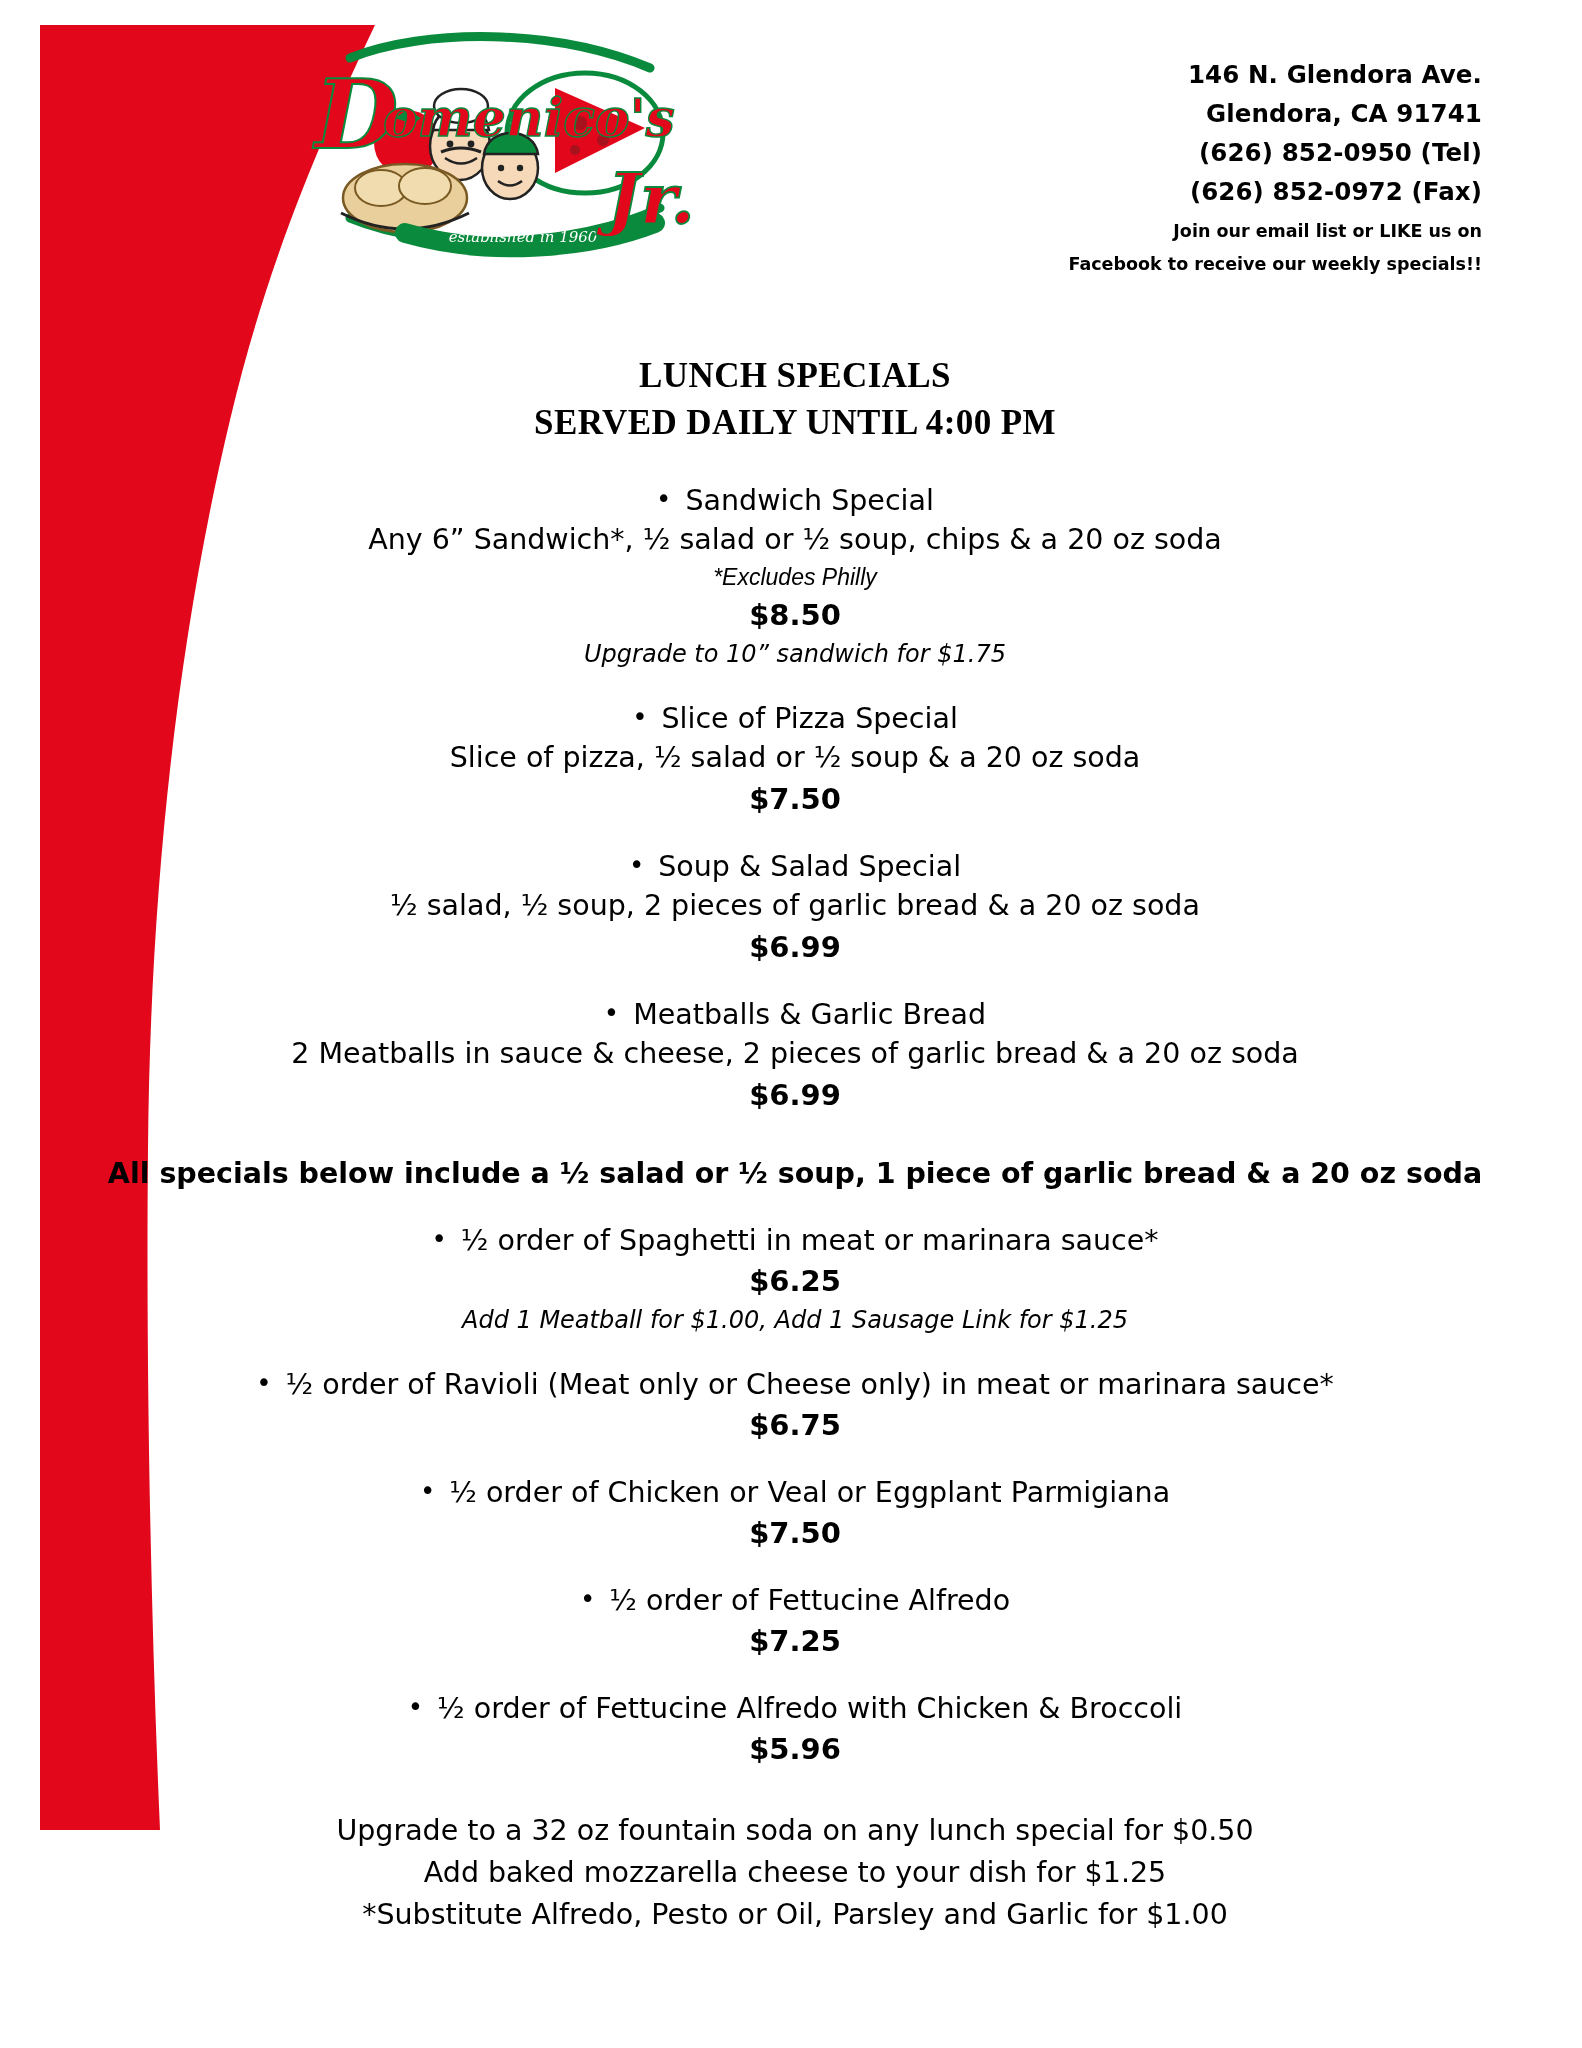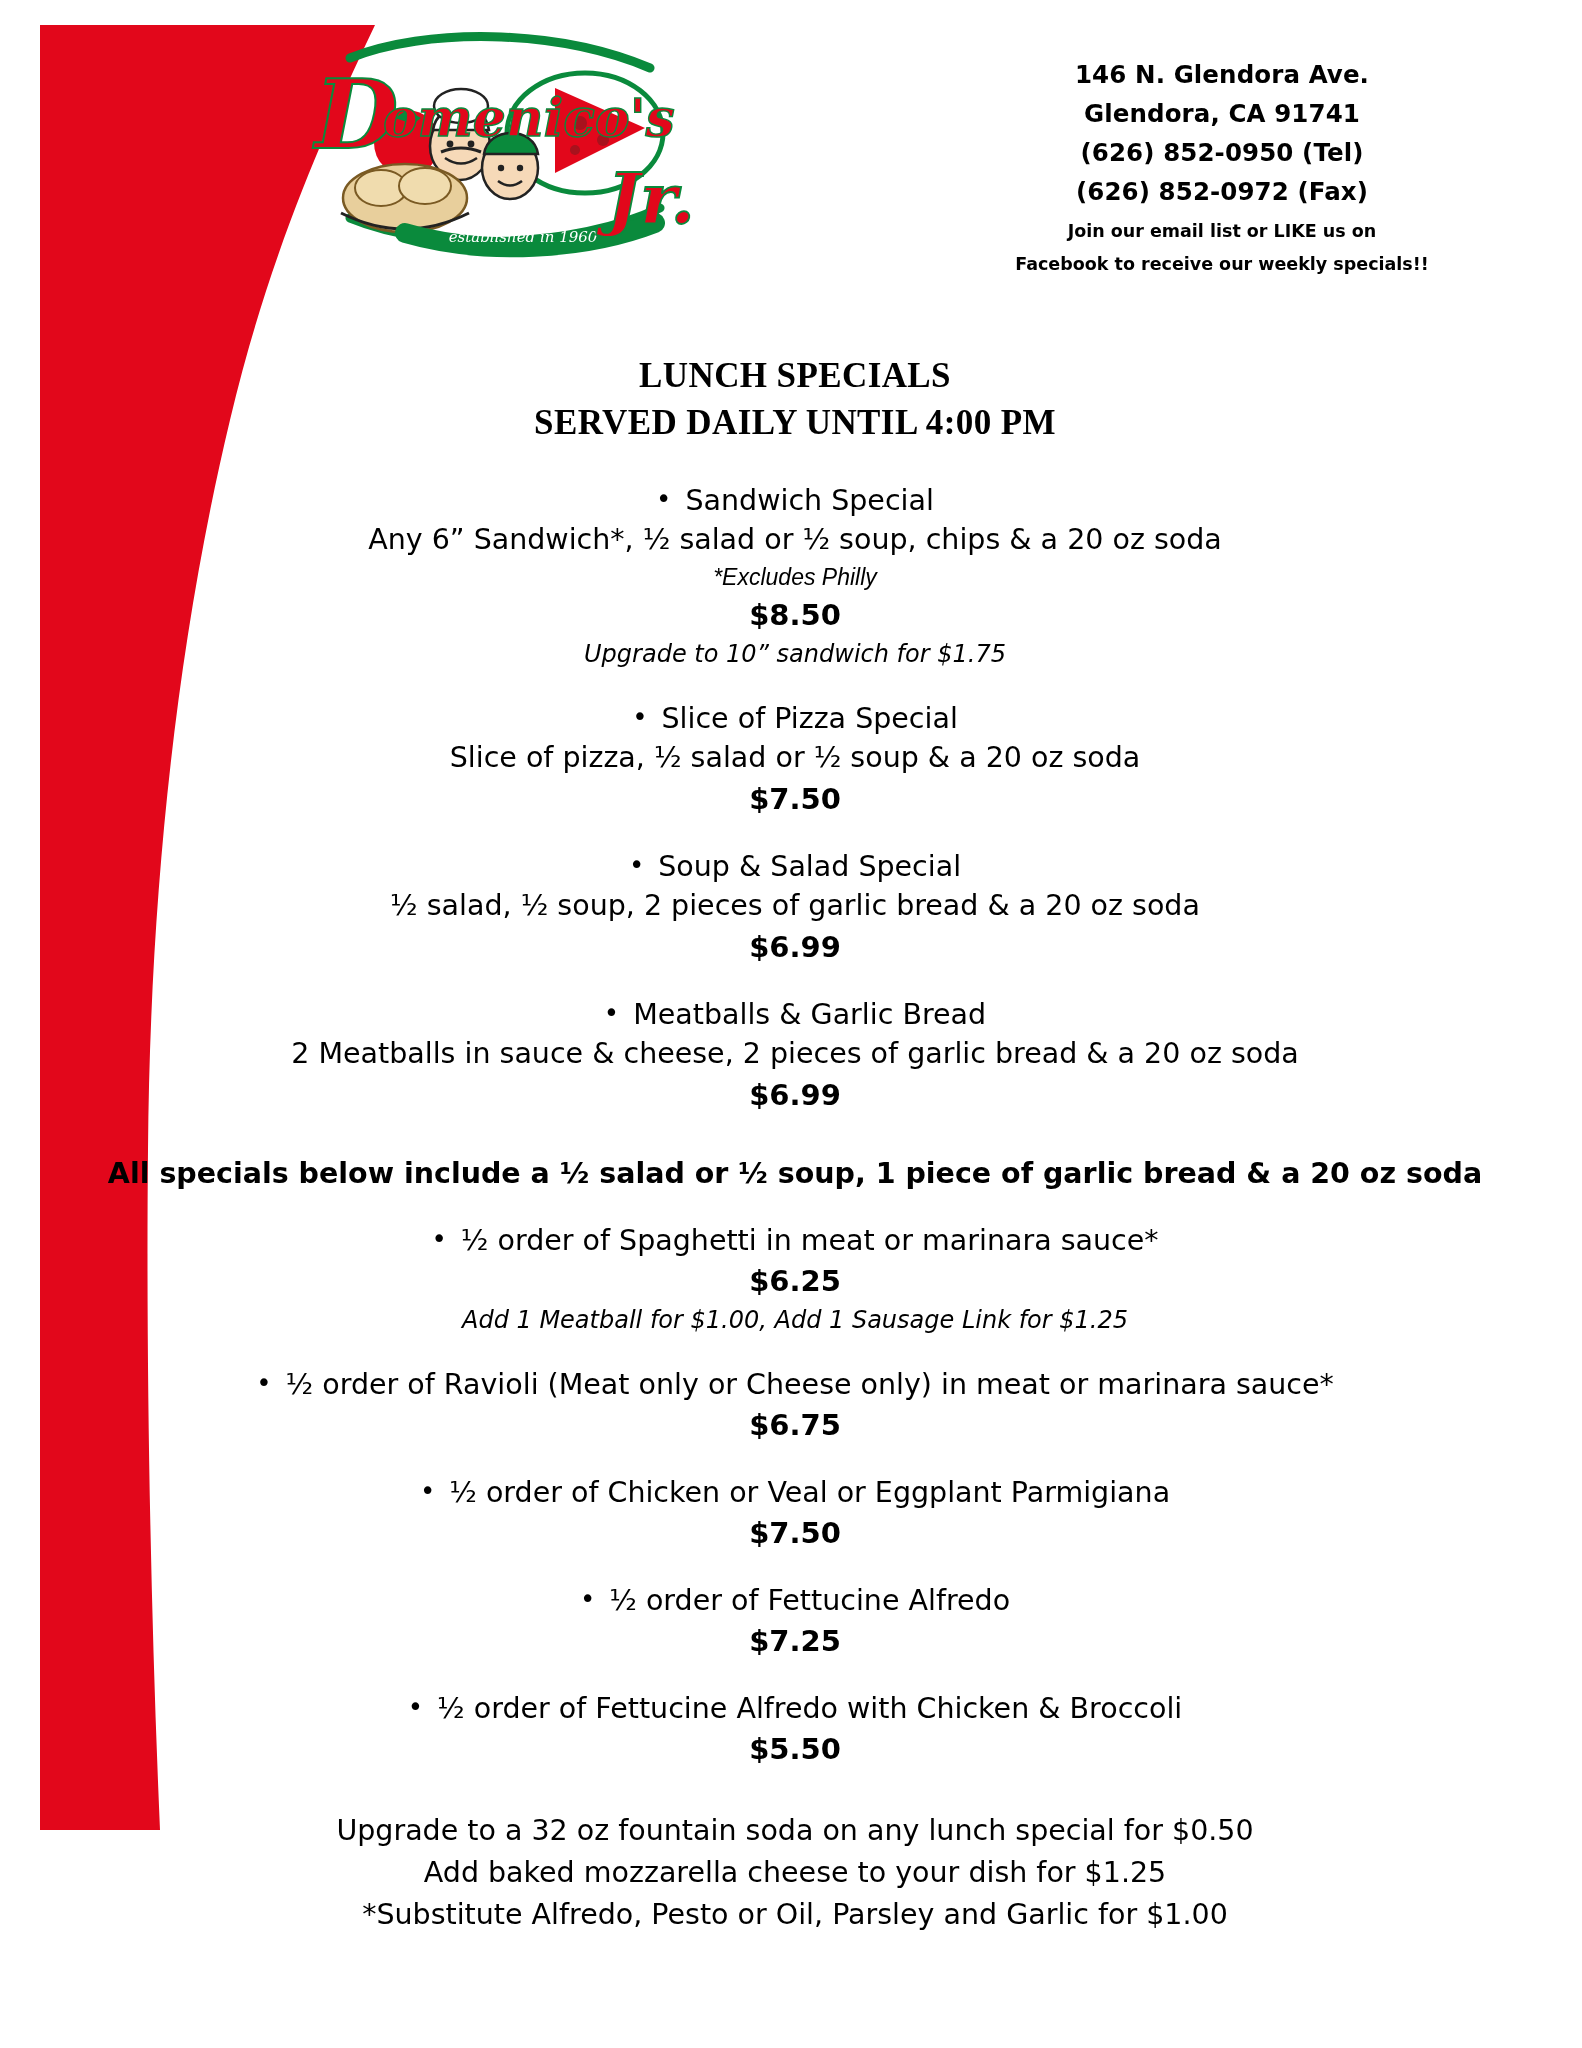--- a/index.html
+++ b/index.html
@@ -34,21 +34,21 @@
     width: 440px;
     height: 255px;
   }
 
   
   .address {
     position: absolute;
     right: 100px;
     top: 55px;
     width: 520px;
-    text-align: center;
+    text-align: right;
   }
   .address .line {
     font-family: "DejaVu Sans", sans-serif;
     font-weight: bold;
     font-size: 24.5px;
     line-height: 39px;
     letter-spacing: 0.1px;
   }
   .address .small {
     font-size: 17.5px;
@@ -242,21 +242,21 @@
     <div class="price">$7.50</div>
   </div>
 
   <div class="section">
     <div class="bullet-line"><span class="dot">•</span><span>½ order of Fettucine Alfredo</span></div>
     <div class="price">$7.25</div>
   </div>
 
   <div class="section">
     <div class="bullet-line"><span class="dot">•</span><span>½ order of Fettucine Alfredo with Chicken &amp; Broccoli</span></div>
-    <div class="price">$5.50</div>
+    <div class="price">$5.96</div>
   </div>
 
   <div class="footer">
     <div class="fline">Upgrade to a 32 oz fountain soda on any lunch special for $0.50</div>
     <div class="fline">Add baked mozzarella cheese to your dish for $1.25</div>
     <div class="fline">*Substitute Alfredo, Pesto or Oil, Parsley and Garlic for $1.00</div>
   </div>
 
 </div>
 

